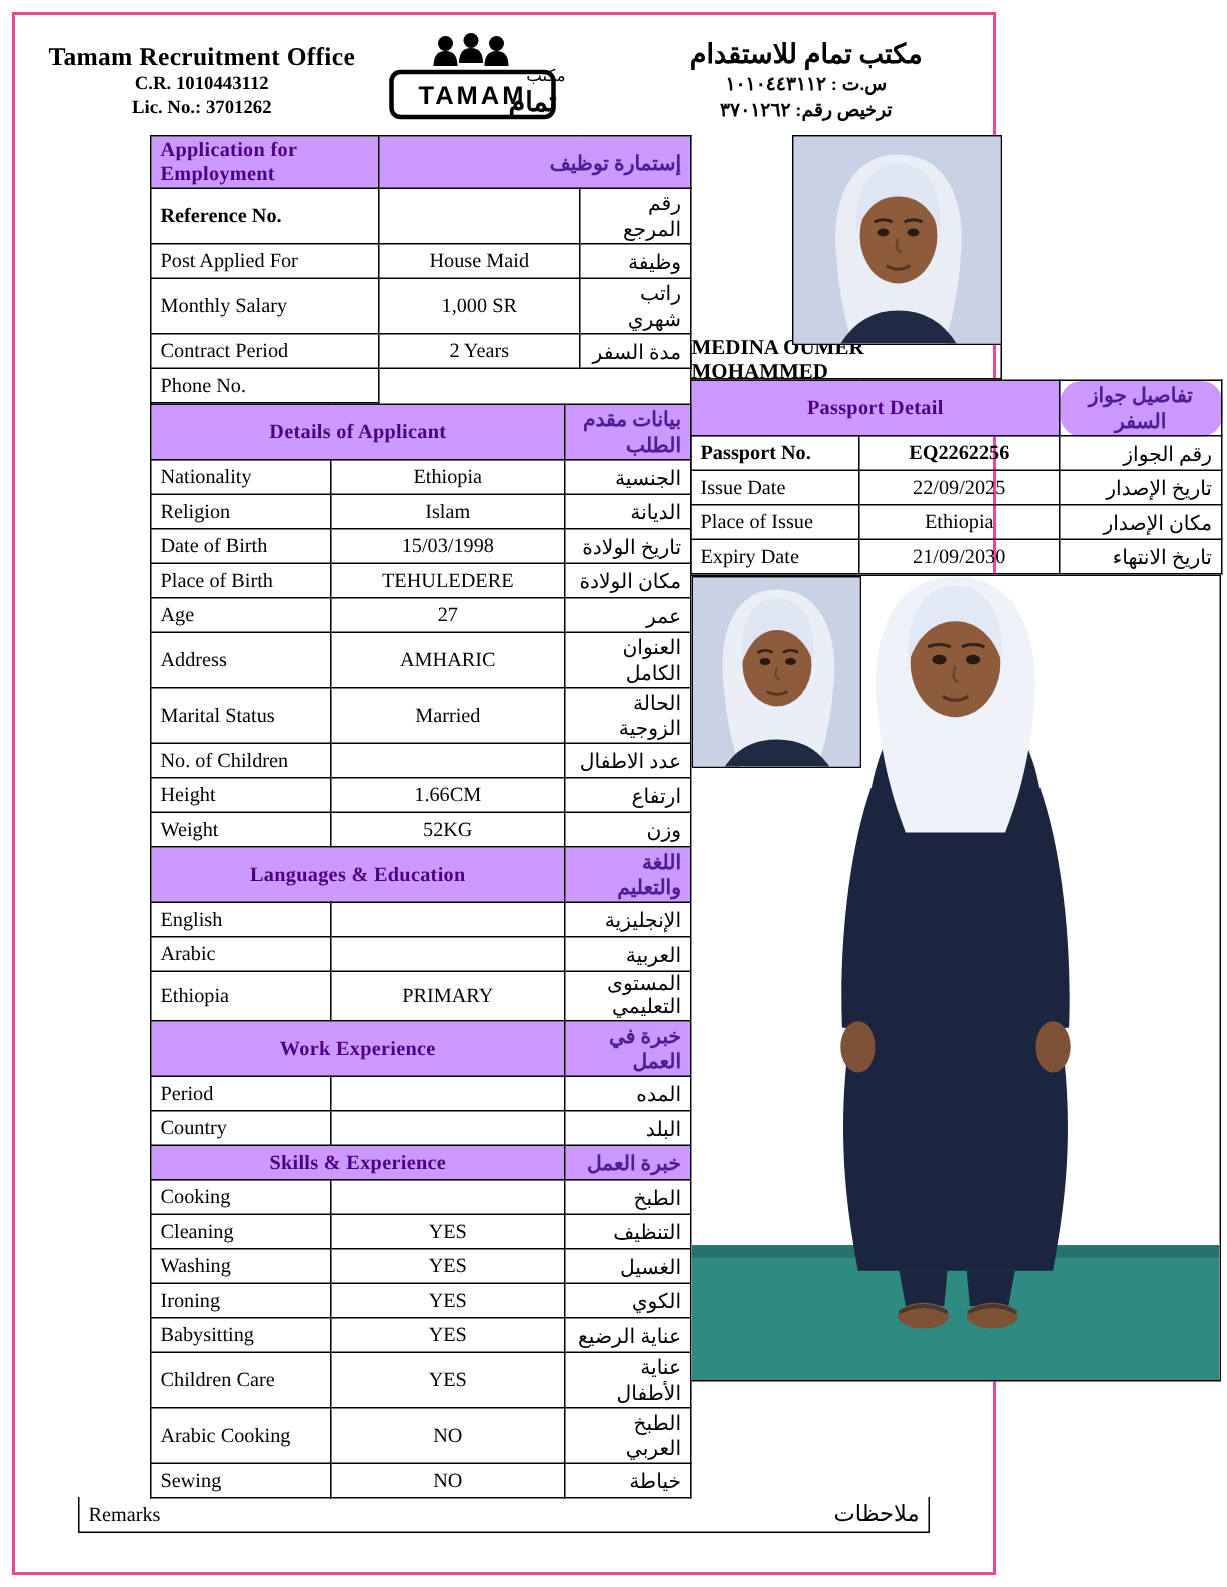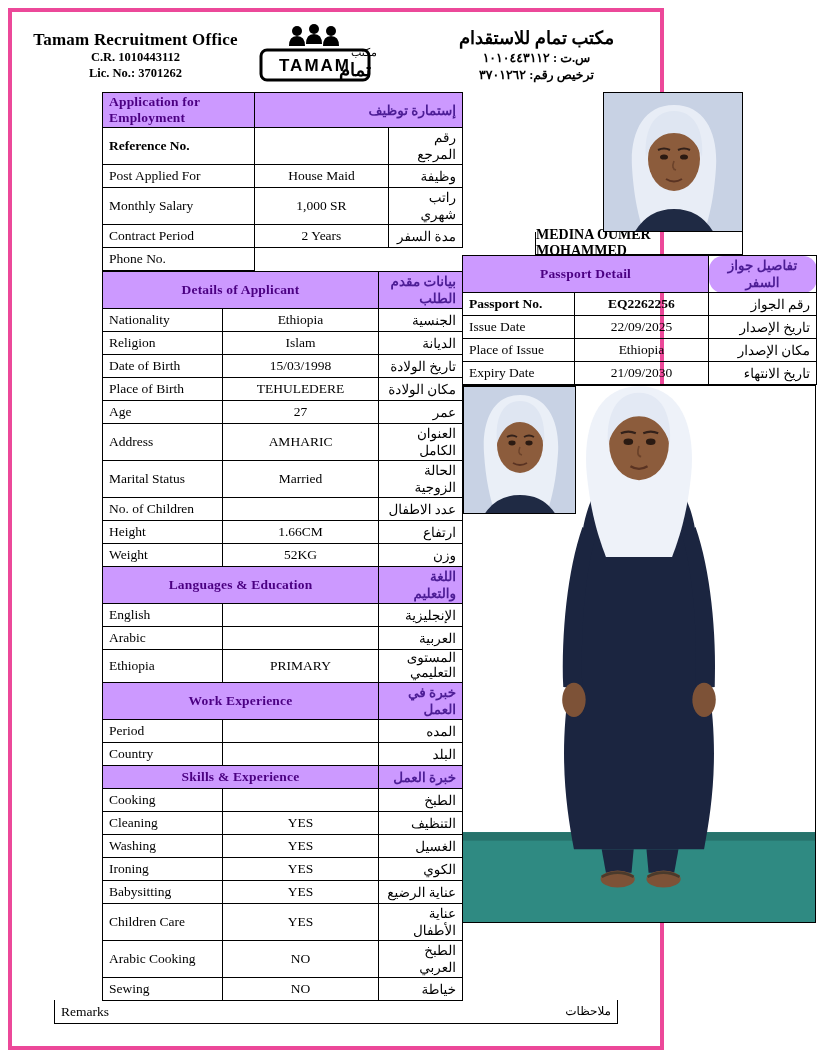--- a/index.html
+++ b/index.html
@@ -8,21 +8,21 @@
     width: 818px; height: 1058px;
     background: #ffffff;
     font-family: "Liberation Serif", serif;
     color: #000;
     position: relative;
   }
   .page {
     position: absolute;
     left: 8px; top: 8px;
     width: 656px; height: 1042px;
-    border: 4px solid #ec4899;
+    border: 2px solid #ec4899;
     background: #fff;
   }
   
   .header {
     display: flex;
     align-items: center;
     height: 80px;
     padding: 6px 18px 0 18px;
   }
   .hdr-left {
@@ -148,21 +148,21 @@
   .remarks {
     display: flex;
     border: 1px solid #000;
     border-top: none;
     height: 24px;
     align-items: center;
     font-size: 13.5px;
     margin-top: -1px;
   }
   .remarks .r-l { padding-left: 6px; flex: 1 1 auto; }
-  .remarks .r-r { padding-right: 6px; direction: rtl; font-size: 12px; }
+  .remarks .r-r { padding-right: 6px; direction: rtl; font-size: 15px; }
 
   
   .figure { position: absolute; left: 0; top: 0; width: 100%; height: 100%; }
 </style>
 </head>
 <body>
 
 <div class="page">
 
   <div class="header">
@@ -384,21 +384,21 @@
               <td class="lbl">Sewing</td>
               <td class="val">NO</td>
               <td class="ar">خياطة</td>
             </tr>
           </tbody>
         </table>
       </div>
 
       <div class="col-right">
 
-        <div style="display:flex; justify-content:center;">
+        <div style="display:flex; justify-content:flex-start;">
           <div style="width:208px;">
             <div style="display:flex; justify-content:flex-end;">
               <div class="photo-main">
                 <svg viewBox="0 0 140 140" width="140" height="140" preserveAspectRatio="xMidYMid slice">
                   <rect width="140" height="140" fill="#c8d2e4"></rect>
 
                   <path d="M70 12 C38 12 26 42 28 74 C30 108 36 128 40 140 L100 140 C104 128 110 108 112 74 C114 42 102 12 70 12 Z" fill="#e8edf6"></path>
 
                   <ellipse cx="70" cy="66" rx="26" ry="32" fill="#8c5c3c"></ellipse>
 

